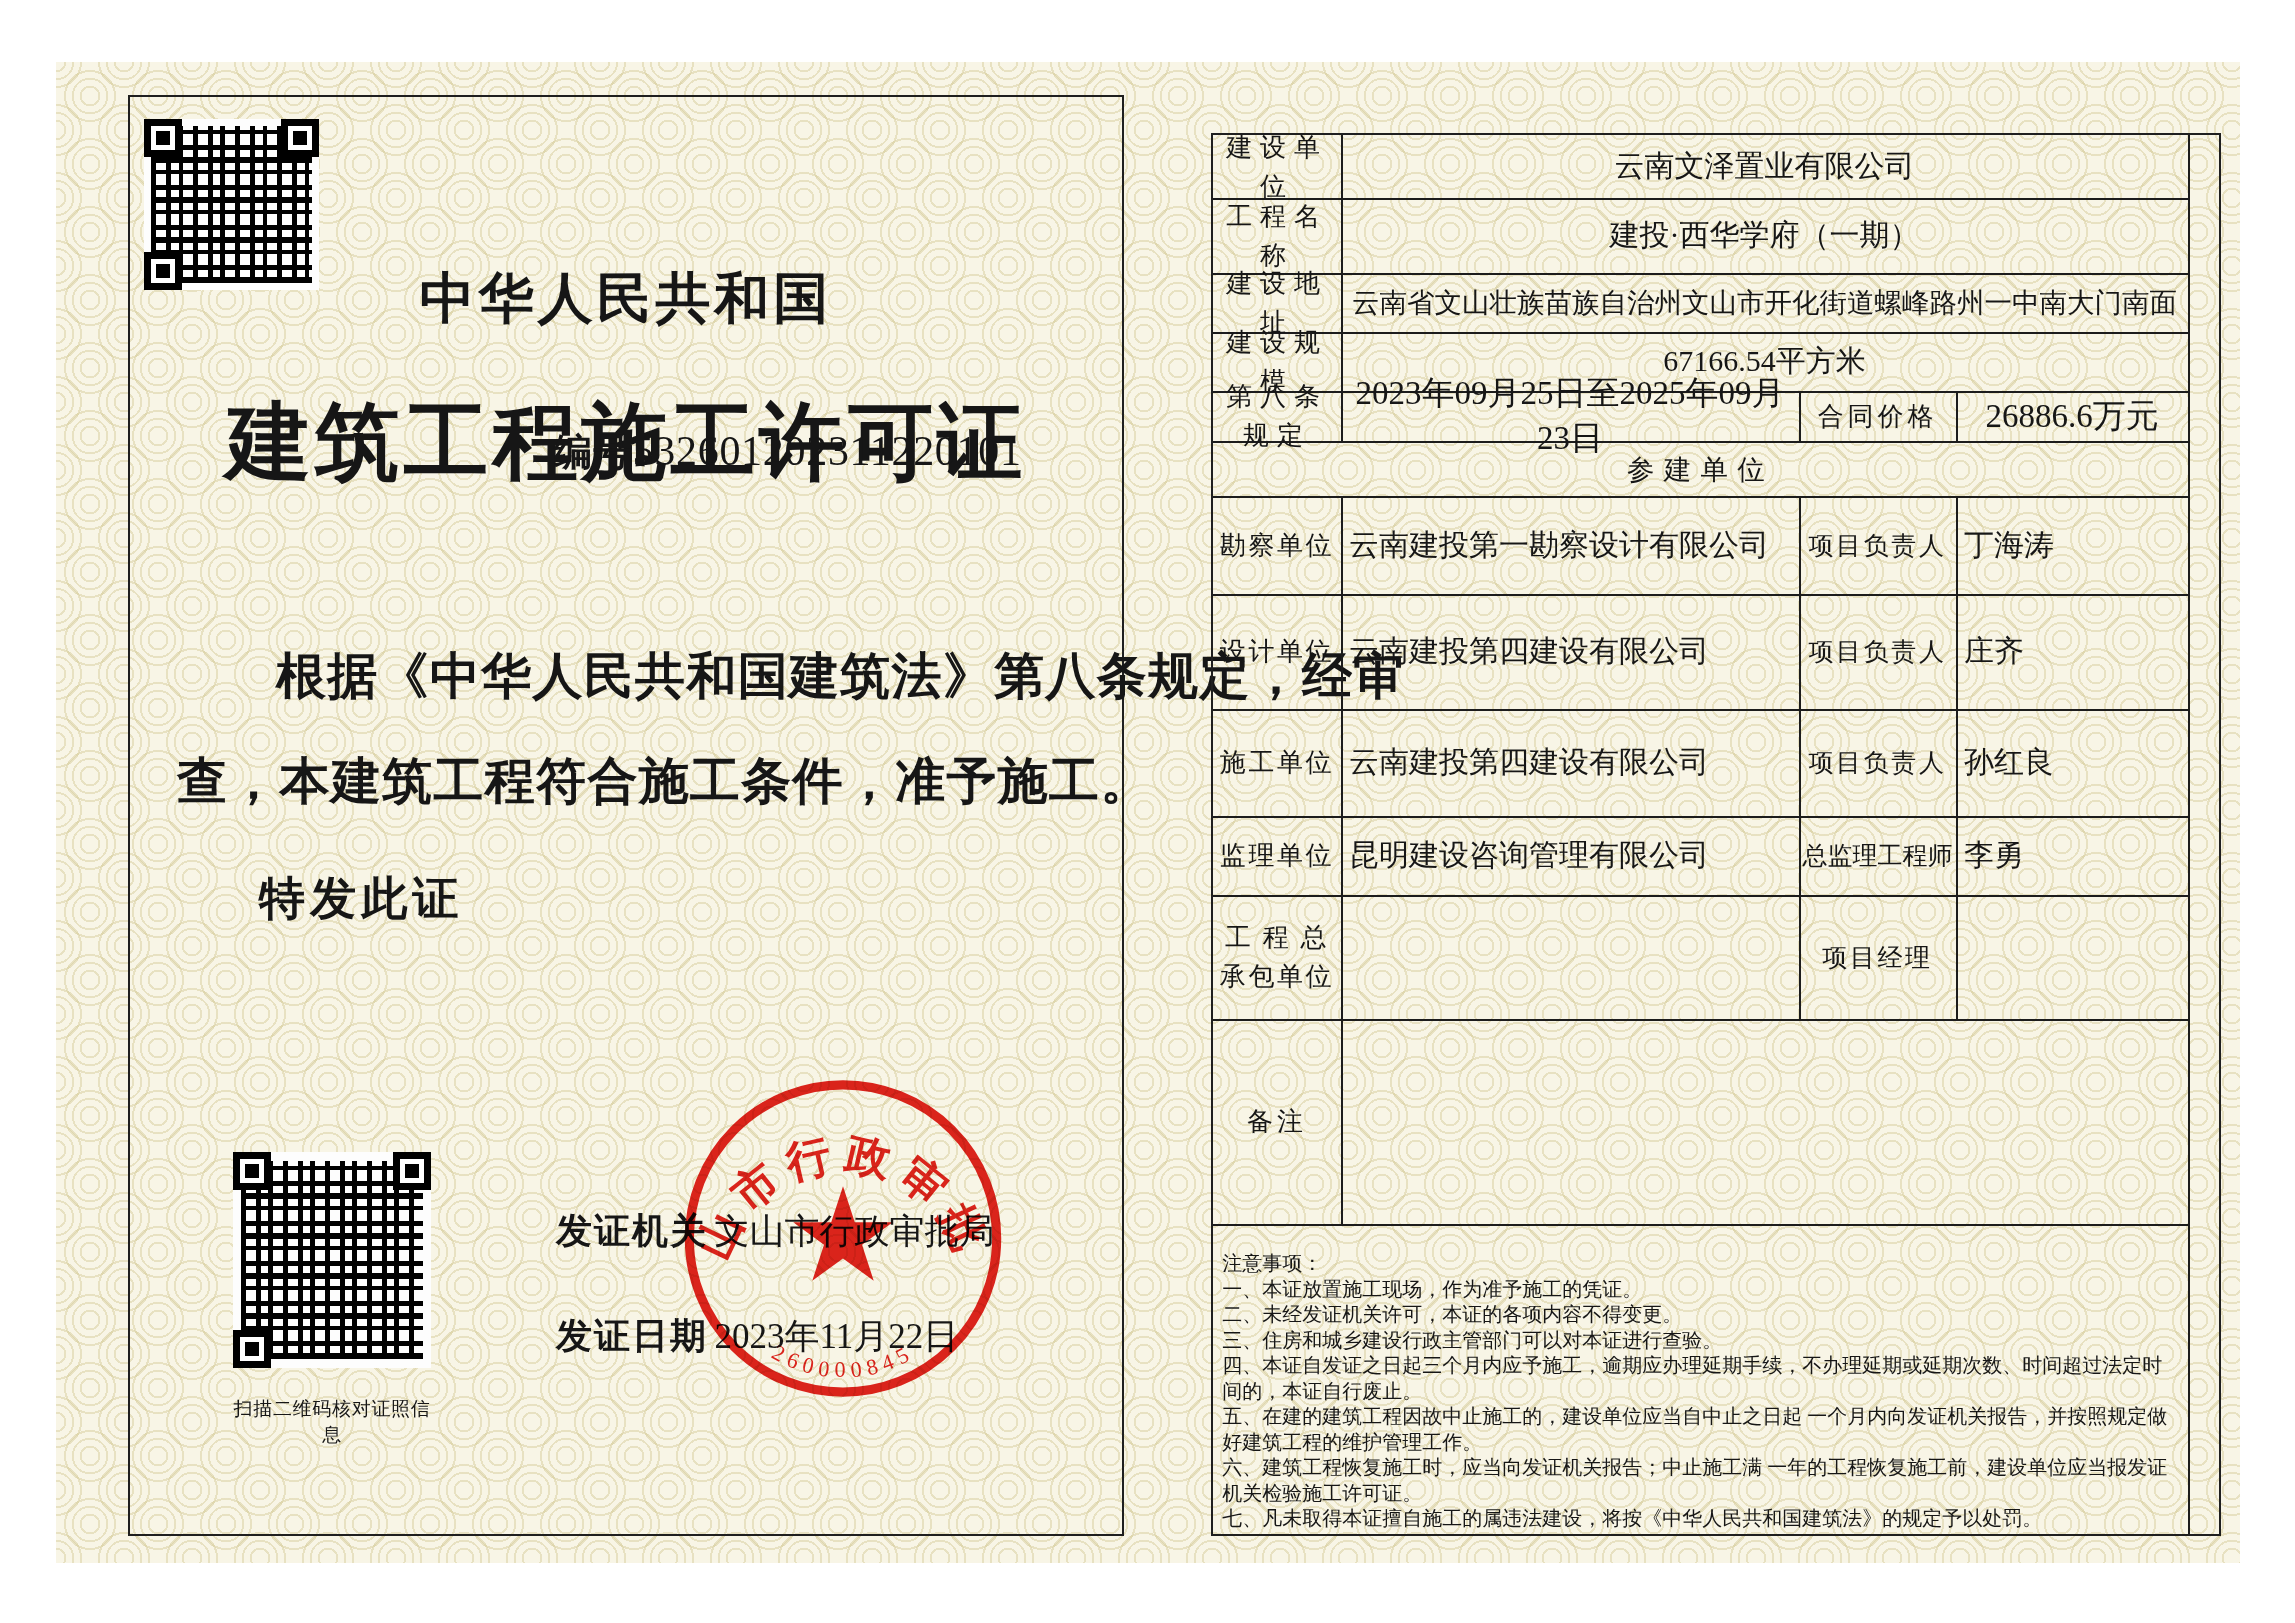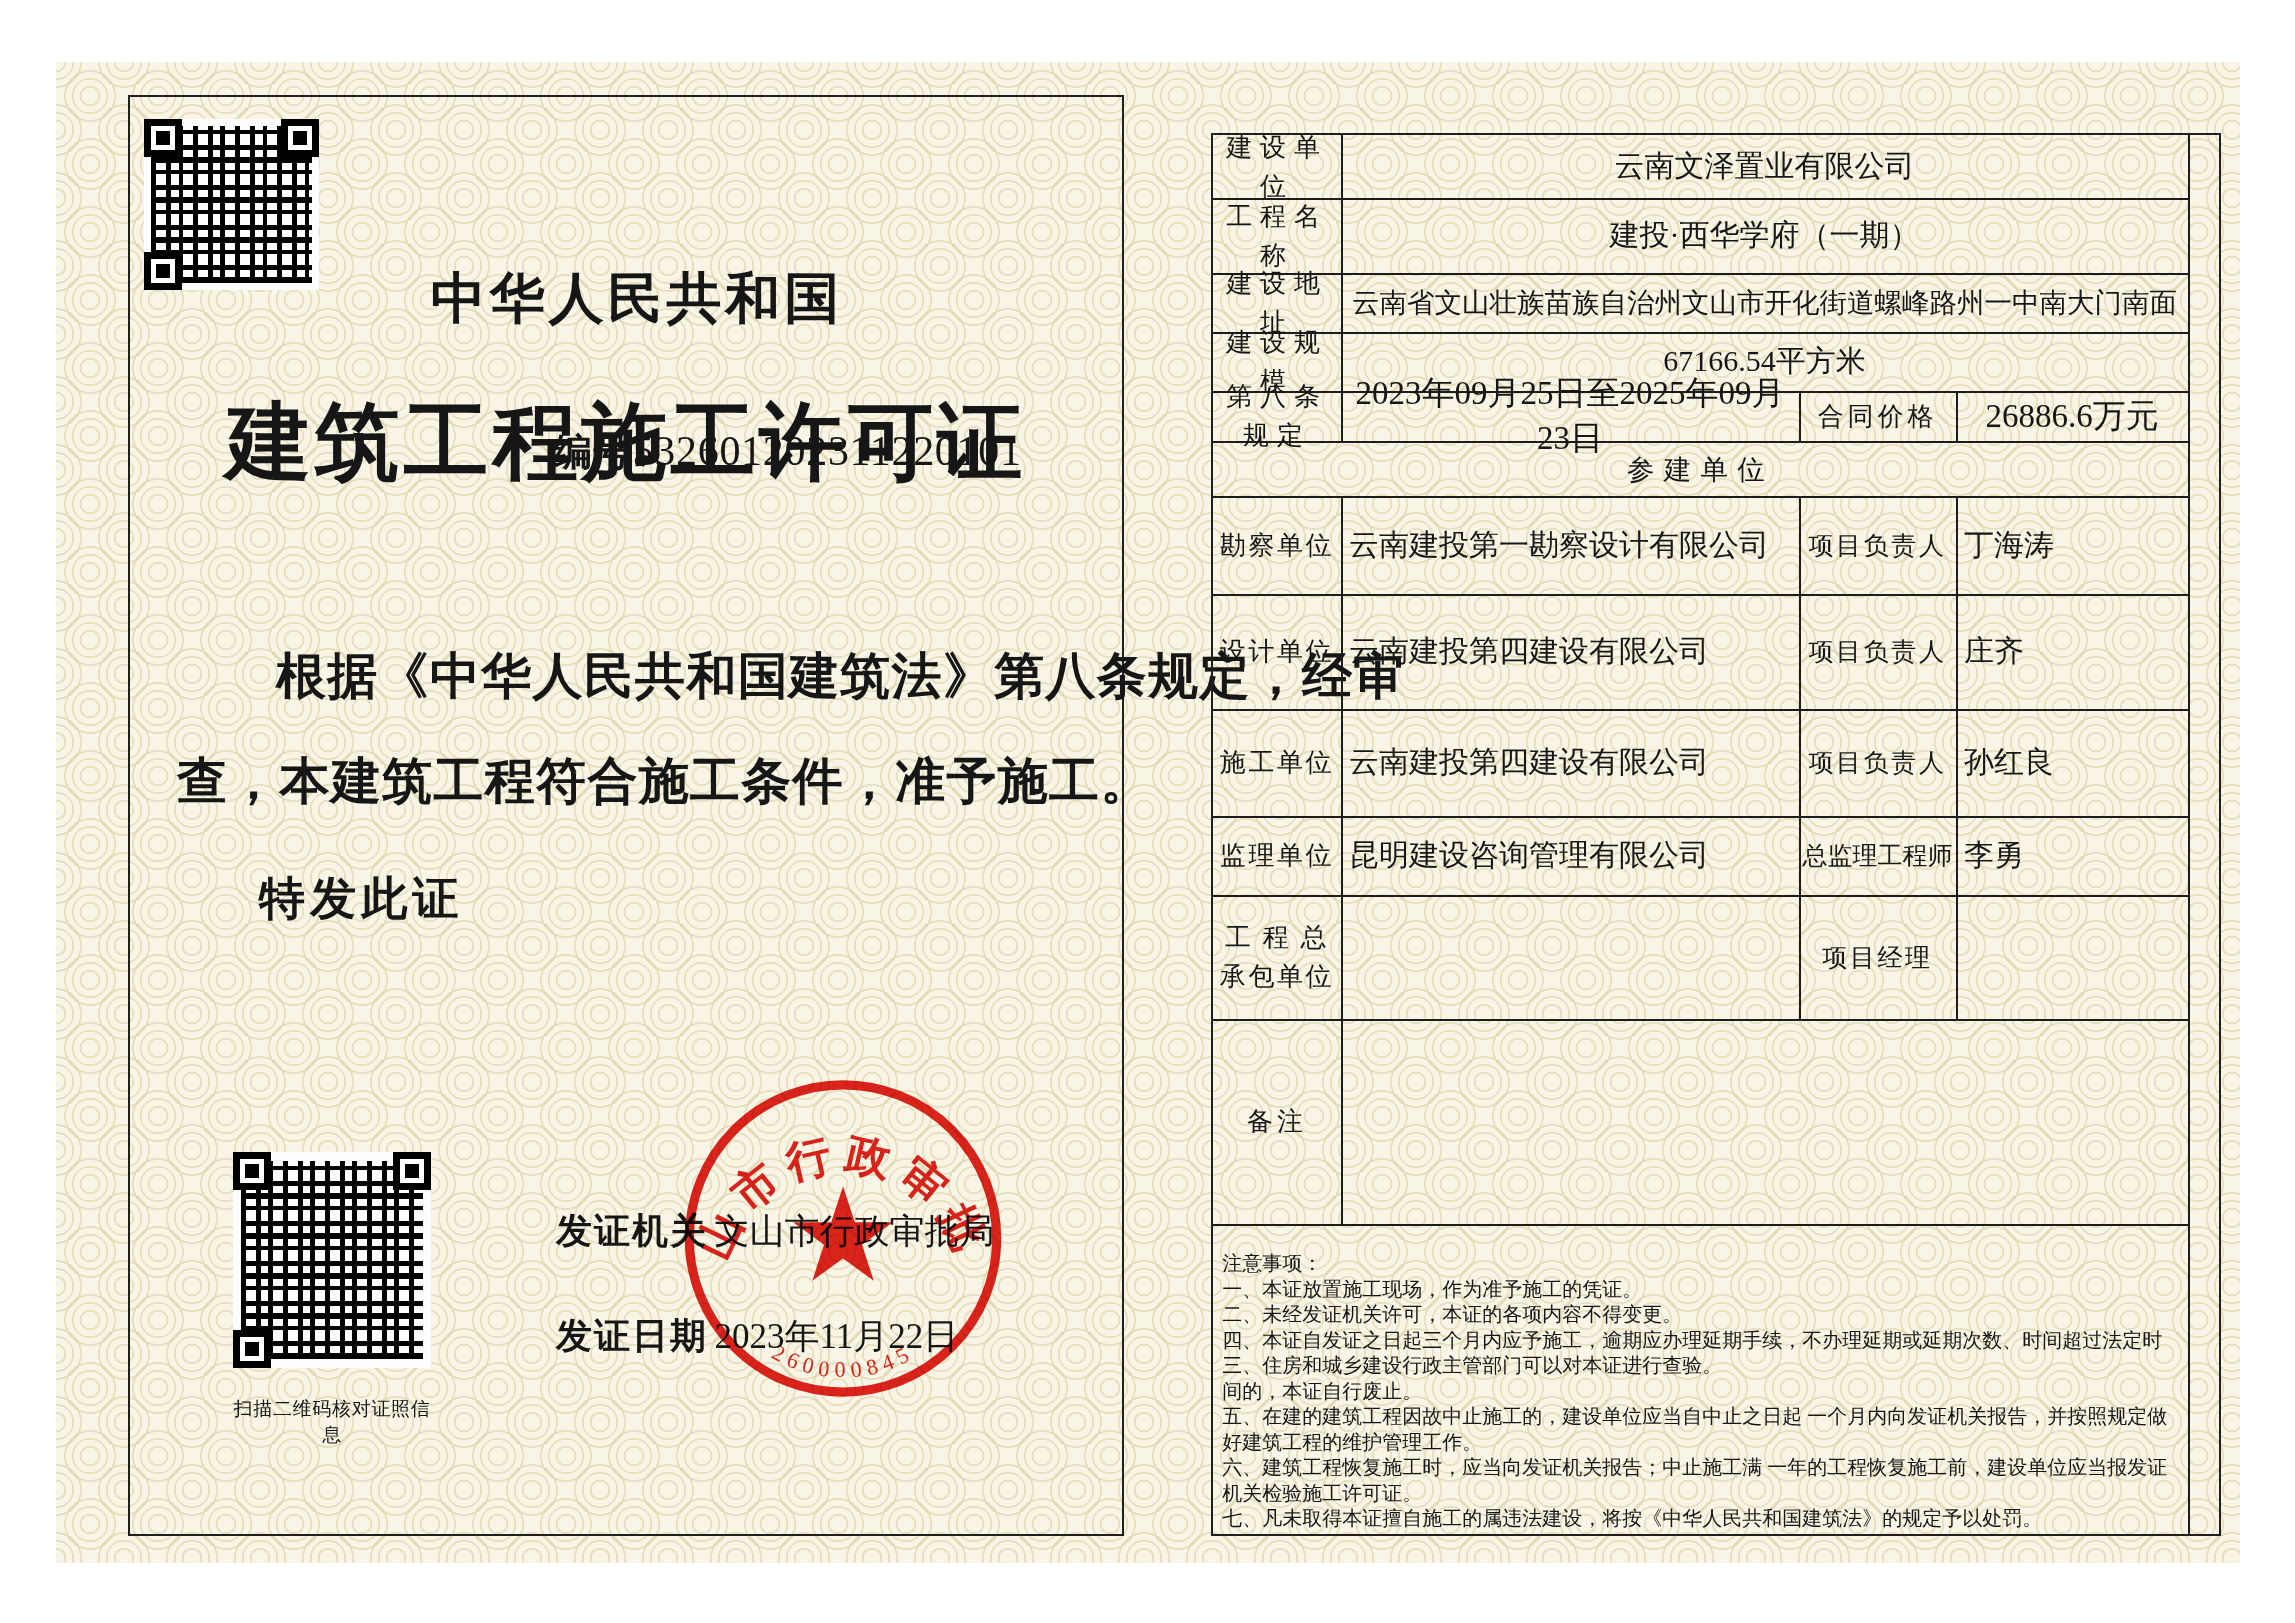--- a/index.html
+++ b/index.html
@@ -11,21 +11,21 @@
       radial-gradient(circle, rgba(214,205,156,0) 0 8.5px, rgba(214,205,156,.50) 8.5px 10.5px, rgba(214,205,156,0) 10.5px 16.4px, rgba(214,205,156,.50) 16.4px 18.3px, rgba(214,205,156,0) 18.3px 24px, rgba(214,205,156,.50) 24px 26px, rgba(214,205,156,0) 26px);
     background-size:68px 68px,68px 68px;background-position:0 0,34px 34px;}
   .page{position:absolute;border:2px solid #1f1f1f;box-sizing:border-box;}
   #page1{left:128px;top:95px;width:996px;height:1441px;}
   #page2{left:1211px;top:133px;width:1010px;height:1403px;}
   .abs{position:absolute;}
   .hline{position:absolute;background:#1c1c1c;height:2px;}
   .vline{position:absolute;background:#1c1c1c;width:2px;}
   .center{text-align:center;}
   
-  .country{left:0;width:100%;top:165px;font-size:55px;font-weight:bold;letter-spacing:3.9px;padding-left:11px;}
+  .country{left:0;width:100%;top:165px;font-size:55px;font-weight:bold;letter-spacing:3.9px;}
   .main-title{left:0;width:100%;top:288px;font-size:85px;font-weight:bold;letter-spacing:3.9px;}
   .serial{left:424px;top:330px;display:flex;align-items:baseline;}
   .serial .lab{font-size:38px;font-weight:bold;letter-spacing:1.3px;}
   .serial .num{font-size:42px;letter-spacing:0.7px;}
   .bodyline{left:47px;width:903px;font-size:50px;font-weight:bold;letter-spacing:1.3px;white-space:nowrap;}
   .grant{left:129px;top:771px;font-size:46px;font-weight:bold;letter-spacing:5.2px;}
   .issuerline{left:426px;display:flex;align-items:baseline;white-space:nowrap;}
   .issuerline .lab{font-size:36px;font-weight:bold;letter-spacing:2px;}
   .issuerline .val{font-size:35px;margin-left:6.5px;}
   .qr{background:#fdfdfd;position:absolute;}
@@ -181,22 +181,22 @@
     <div class="cell company" style="left:128px;top:760px;width:458px;height:124px;"></div>
     <div class="cell mid role" style="left:586px;top:760px;width:157px;height:124px;">项目经理</div>
     <div class="cell person" style="left:743px;top:760px;width:232px;height:124px;"></div>
 
     <div class="cell lab4" style="left:0;top:884px;width:128px;height:205px;letter-spacing:3.9px;">备注</div>
 
     <div class="abs notes">
       <div>注意事项：</div>
       <div>一、本证放置施工现场，作为准予施工的凭证。</div>
       <div>二、未经发证机关许可，本证的各项内容不得变更。</div>
+      <div>三、住房和城乡建设行政主管部门可以对本证进行查验。</div>
       <div>四、本证自发证之日起三个月内应予施工，逾期应办理延期手续，不办理延期或延期次数、时间超过法定时</div>
-      <div>三、住房和城乡建设行政主管部门可以对本证进行查验。</div>
       <div>间的，本证自行废止。</div>
       <div>五、在建的建筑工程因故中止施工的，建设单位应当自中止之日起 一个月内向发证机关报告，并按照规定做</div>
       <div>好建筑工程的维护管理工作。</div>
       <div>六、建筑工程恢复施工时，应当向发证机关报告；中止施工满 一年的工程恢复施工前，建设单位应当报发证</div>
       <div>机关检验施工许可证。</div>
       <div>七、凡未取得本证擅自施工的属违法建设，将按《中华人民共和国建筑法》的规定予以处罚。</div>
     </div>
   </div>
 </div>
 

